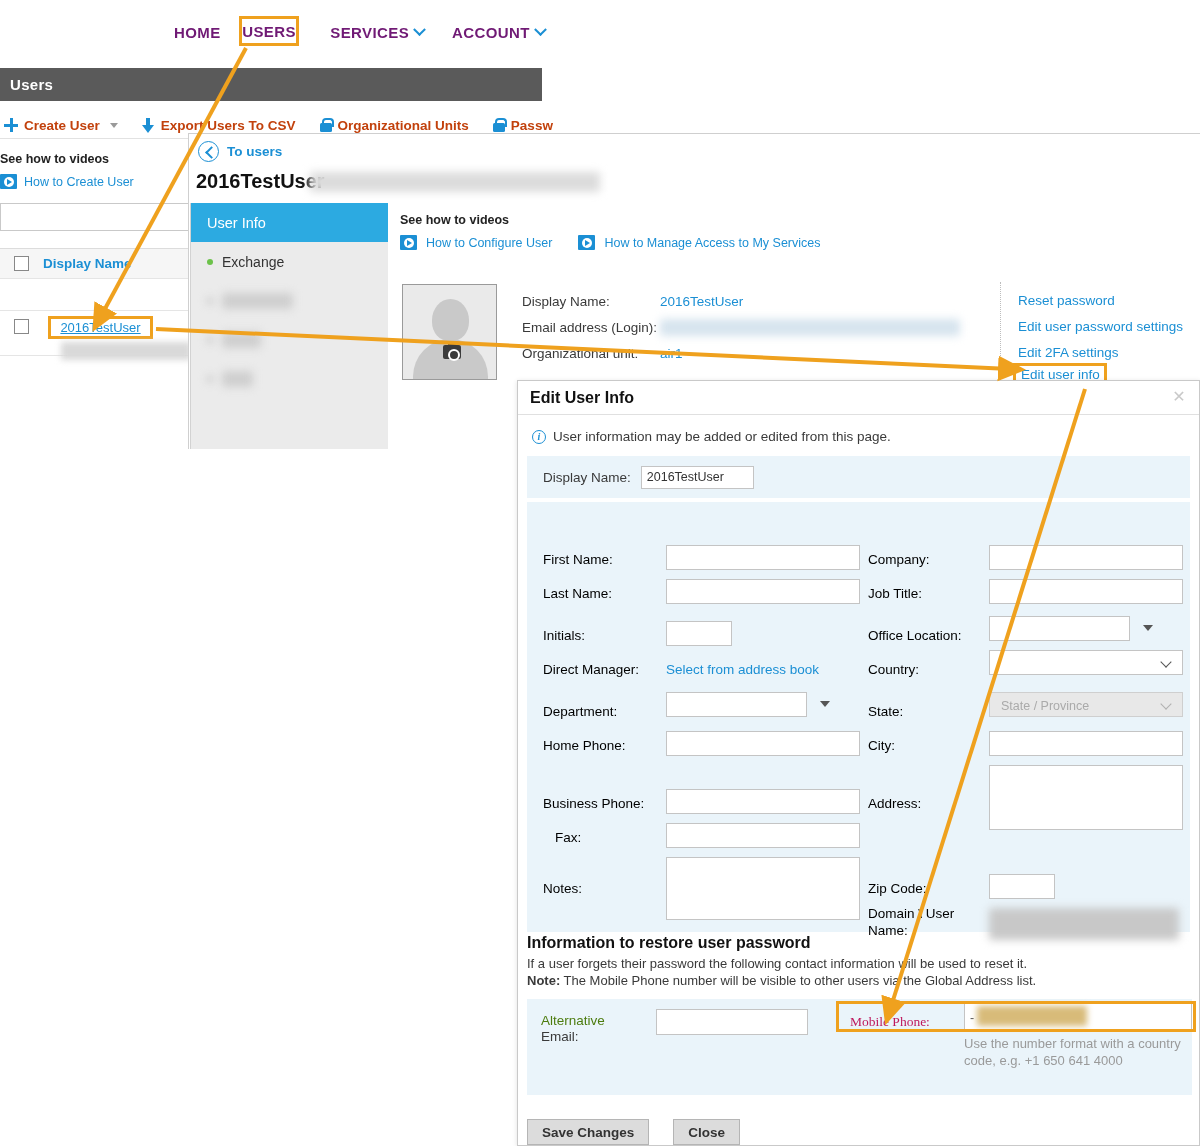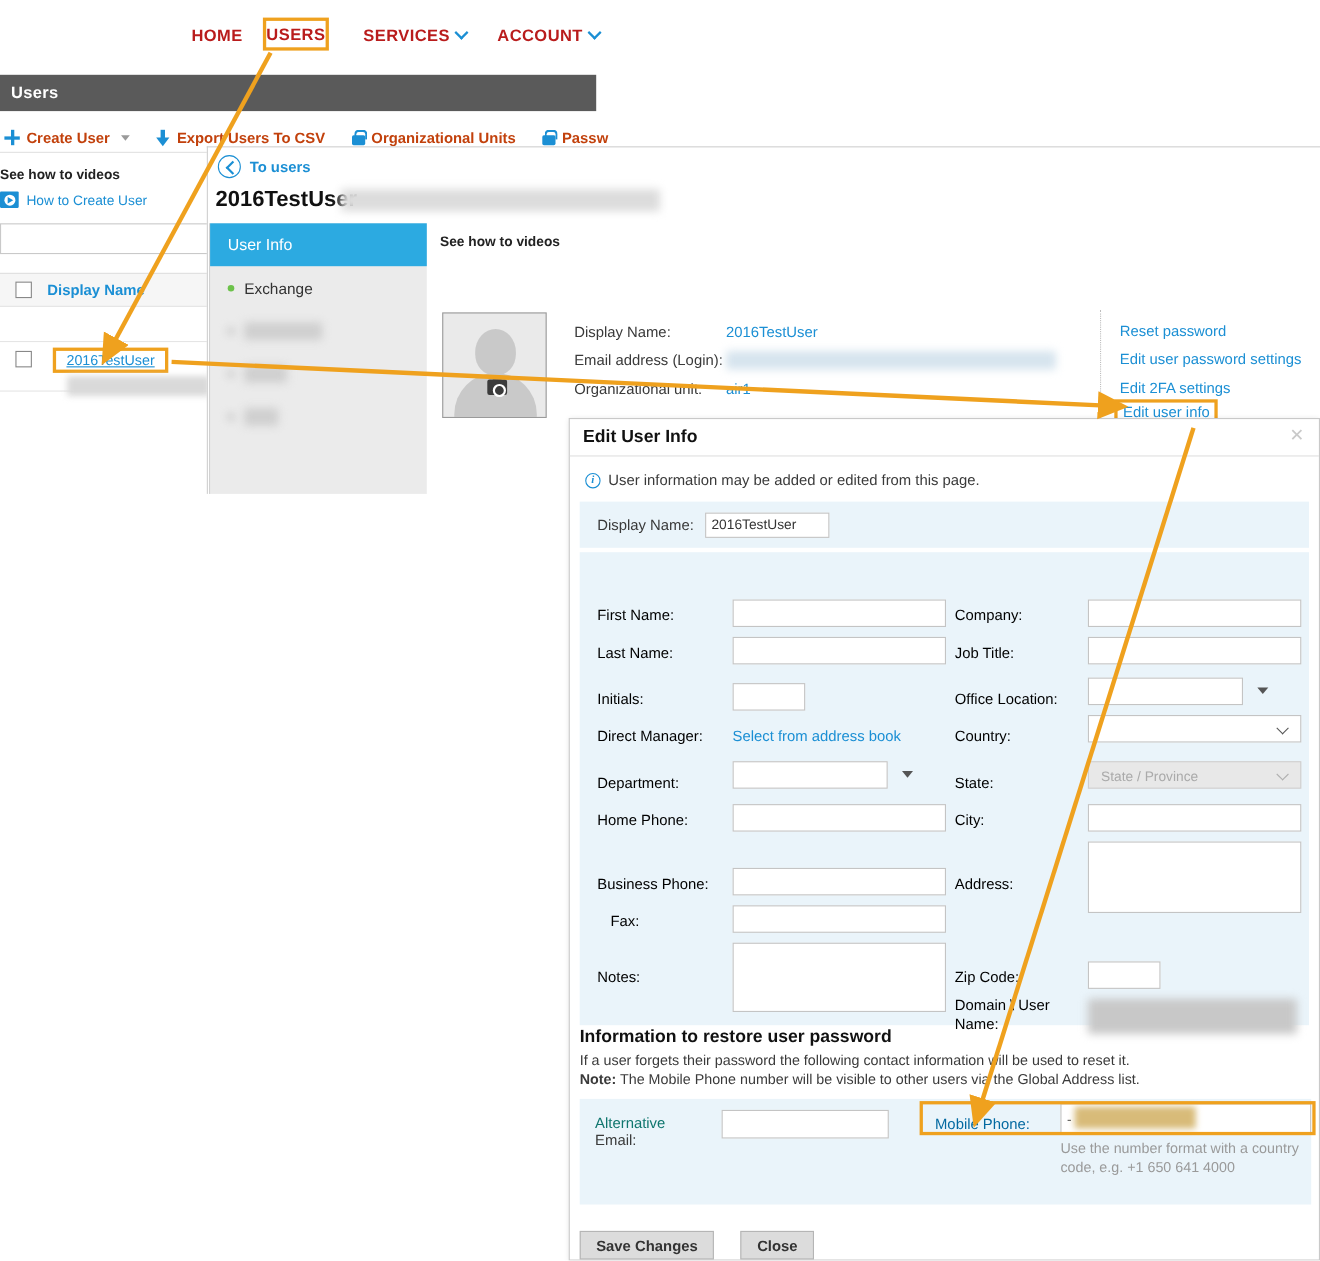--- a/index.html
+++ b/index.html
@@ -17,21 +17,21 @@
   
   #topnav {
     position:absolute; left:0; top:0; width:1200px; height:62px;
     background:#fff;
   }
   #topnav .navinner {
     position:absolute; left:160px; top:20px;
     display:flex; align-items:center; gap:0;
   }
   .navitem {
-    color:#b91c1c;
+    color:#701a75;
     font-size:15px;
     font-weight:bold;
     letter-spacing:.4px;
     padding:4px 14px;
     display:flex; align-items:center; gap:6px;
     white-space:nowrap;
   }
   .navitem .chev {
     display:inline-block;
     width:9px; height:9px;
@@ -316,24 +316,24 @@
   #restore-head {
     position:absolute; left:9px; top:553px; font-size:16px; font-weight:bold; color:#111;
   }
   #restore-l1 { position:absolute; left:9px; top:575px; font-size:13px; color:#3a3a3a; }
   #restore-l2 { position:absolute; left:9px; top:592px; font-size:13px; color:#3a3a3a; }
   #restore-l2 b { font-weight:bold; }
 
   #restore-block {
     position:absolute; left:9px; top:618px; width:665px; height:96px; background:#eaf4fa;
   }
-  #alt-email-l1 { position:absolute; left:14px; top:14px; font-size:13.5px; color:#0f766e; }
+  #alt-email-l1 { position:absolute; left:14px; top:14px; font-size:13.5px; color:#4d7c0f; }
   #alt-email-l2 { position:absolute; left:14px; top:30px; font-size:13.5px; color:#3a3a3a; }
   #alt-email-input { position:absolute; left:129px; top:10px; width:152px; height:26px; border:1px solid #c4c4c4; background:#fff; }
-  #mobile-lbl { position:absolute; left:323px; top:15px; font-size:13.5px; color:#0369a1; }
+  #mobile-lbl { position:absolute; left:323px; top:15px; font-size:13.5px; color:#be185d;font-family:Liberation Serif, serif; }
   #mobile-input { position:absolute; left:437px; top:4px; width:228px; height:28px; border:1px solid #c4c4c4; background:#fff; }
   #mobile-dash { position:absolute; left:443px; top:12px; font-size:12.5px; color:#555; }
   #mobile-blur { position:absolute; left:450px; top:7px; width:110px; height:20px; background:#d8bb79; filter:blur(3px); }
   #mobile-hint { position:absolute; left:437px; top:36px; width:220px; font-size:13px; color:#9a9a9a; line-height:17px; }
   #mobile-highlight {
     position:absolute; left:309px; top:2px; width:360px; height:31px;
     border:3px solid #efa11e; pointer-events:none;
   }
 
   #modal-buttons { position:absolute; left:9px; top:738px; display:flex; gap:24px; }
@@ -452,20 +452,30 @@
     <span class="side-lbl">Skype</span>
   </div>
   <div class="side-item blurred">
     <span class="side-dot"></span>
     <span class="side-lbl">Sync</span>
   </div>
 </div>
 
 <div id="detail-videos">
   <div class="vid-title">See how to videos</div>
+  <div class="vid-rowwrap">
+    <div class="vid-row" style="margin-top:0">
+      <span class="ic-video"></span>
+      <span class="vid-link">How to Configure User</span>
+    </div>
+    <div class="vid-row" style="margin-top:0">
+      <span class="ic-video"></span>
+      <span class="vid-link">How to Manage Access to My Services</span>
+    </div>
+  </div>
 </div>
 
 <div id="avatar">
   <div class="head"></div>
   <div class="body"></div>
   <div class="cam"></div>
 </div>
 
 <div id="info-fields">
   <div class="info-row">

